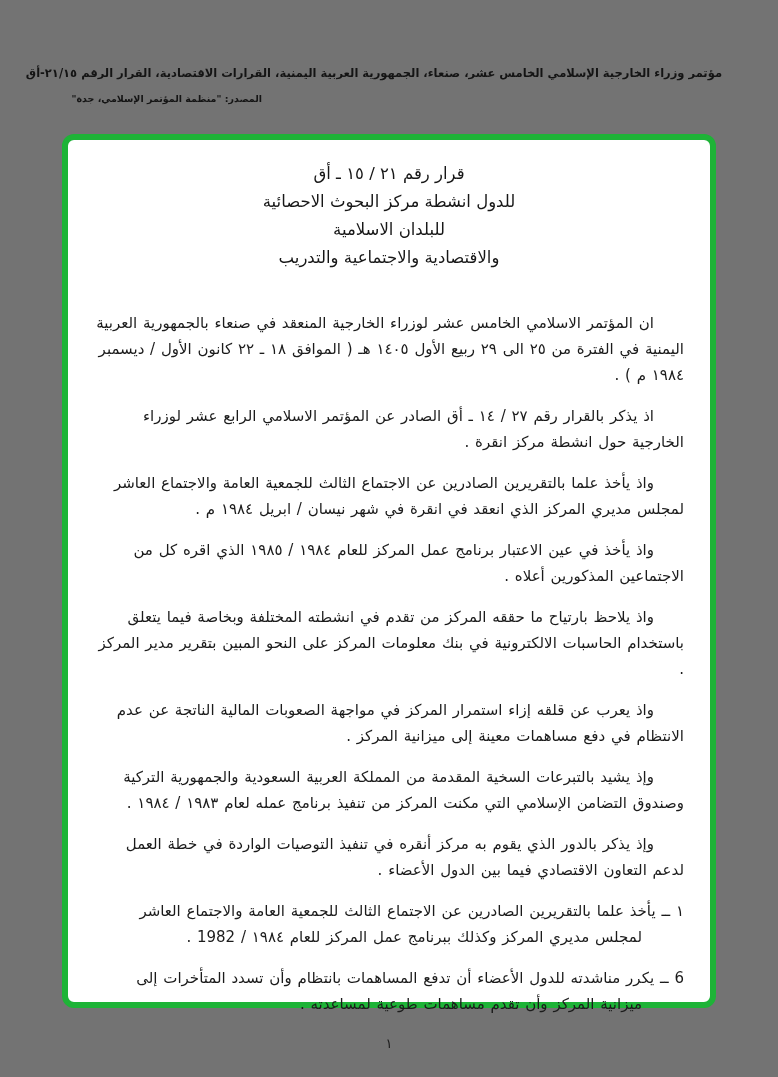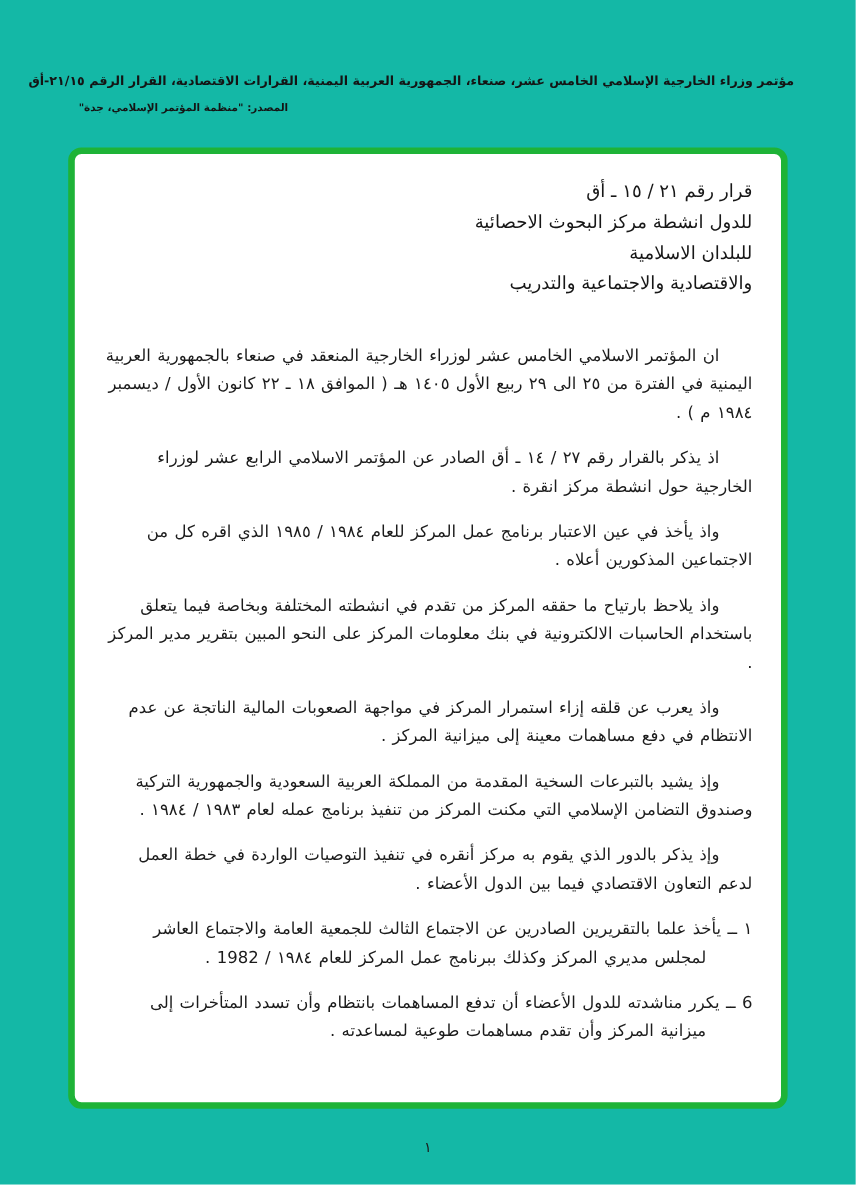--- a/index.html
+++ b/index.html
@@ -6,21 +6,21 @@
   html, body {
     width: 778px; height: 1077px;
     background: #ffffff;
     font-family: "DejaVu Sans", sans-serif;
     color: #1c1c1c;
     overflow: hidden;
   }
   .page {
     position: relative;
     width: 778px; height: 1077px;
-    background: #14b8a6;
+    background: #737373;
   }
 
   
   .doc-header-line1 {
     position: absolute;
     top: 66px; left: 56px; right: 56px;
     direction: rtl;
     text-align: right;
     font-size: 11.5px;
     font-weight: bold;
@@ -47,21 +47,21 @@
     width: 654px; height: 874px;
     border: 6px solid #1eb337;
     border-radius: 12px;
     background: #ffffff;
     padding: 16px 26px 0 26px;
   }
 
   
   .title-block {
     direction: rtl;
-    text-align: right;
+    text-align: center;
     font-size: 16.5px;
     line-height: 28px;
     color: #171717;
     margin-top: 4px;
   }
 
   
   .body-text {
     margin-top: 38px;
     direction: rtl;
@@ -112,20 +112,21 @@
     <div class="title-block">
       <div>قرار رقم ٢١ / ١٥ ـ أق</div>
       <div>للدول انشطة مركز البحوث الاحصائية</div>
       <div>للبلدان الاسلامية</div>
       <div>والاقتصادية والاجتماعية والتدريب</div>
     </div>
 
     <div class="body-text">
       <p class="para">ان المؤتمر الاسلامي الخامس عشر لوزراء الخارجية المنعقد في صنعاء بالجمهورية العربية اليمنية في الفترة من ٢٥ الى ٢٩ ربيع الأول ١٤٠٥ هـ ( الموافق ١٨ ـ ٢٢ كانون الأول / ديسمبر ١٩٨٤ م ) .</p>
       <p class="para">اذ يذكر بالقرار رقم ٢٧ / ١٤ ـ أق الصادر عن المؤتمر الاسلامي الرابع عشر لوزراء الخارجية حول انشطة مركز انقرة .</p>
+      <p class="para">واذ يأخذ علما بالتقريرين الصادرين عن الاجتماع الثالث للجمعية العامة والاجتماع العاشر لمجلس مديري المركز الذي انعقد في انقرة في شهر نيسان / ابريل ١٩٨٤ م .</p>
       <p class="para">واذ يأخذ في عين الاعتبار برنامج عمل المركز للعام ١٩٨٤ / ١٩٨٥ الذي اقره كل من الاجتماعين المذكورين أعلاه .</p>
       <p class="para">واذ يلاحظ بارتياح ما حققه المركز من تقدم في انشطته المختلفة وبخاصة فيما يتعلق باستخدام الحاسبات الالكترونية في بنك معلومات المركز على النحو المبين بتقرير مدير المركز .</p>
       <p class="para">واذ يعرب عن قلقه إزاء استمرار المركز في مواجهة الصعوبات المالية الناتجة عن عدم الانتظام في دفع مساهمات معينة إلى ميزانية المركز .</p>
       <p class="para">وإذ يشيد بالتبرعات السخية المقدمة من المملكة العربية السعودية والجمهورية التركية وصندوق التضامن الإسلامي التي مكنت المركز من تنفيذ برنامج عمله لعام ١٩٨٣ / ١٩٨٤ .</p>
       <p class="para">وإذ يذكر بالدور الذي يقوم به مركز أنقره في تنفيذ التوصيات الواردة في خطة العمل لدعم التعاون الاقتصادي فيما بين الدول الأعضاء .</p>
 
       <p class="numbered-item"><span class="marker">١ ــ</span> <span>يأخذ علما بالتقريرين الصادرين عن الاجتماع الثالث للجمعية العامة والاجتماع العاشر لمجلس مديري المركز وكذلك ببرنامج عمل المركز للعام ١٩٨٤ / 1982 .</span></p>
 
       <p class="numbered-item"><span class="marker">6 ــ</span> <span>يكرر مناشدته للدول الأعضاء أن تدفع المساهمات بانتظام وأن تسدد المتأخرات إلى ميزانية المركز وأن تقدم مساهمات طوعية لمساعدته .</span></p>
     </div>

